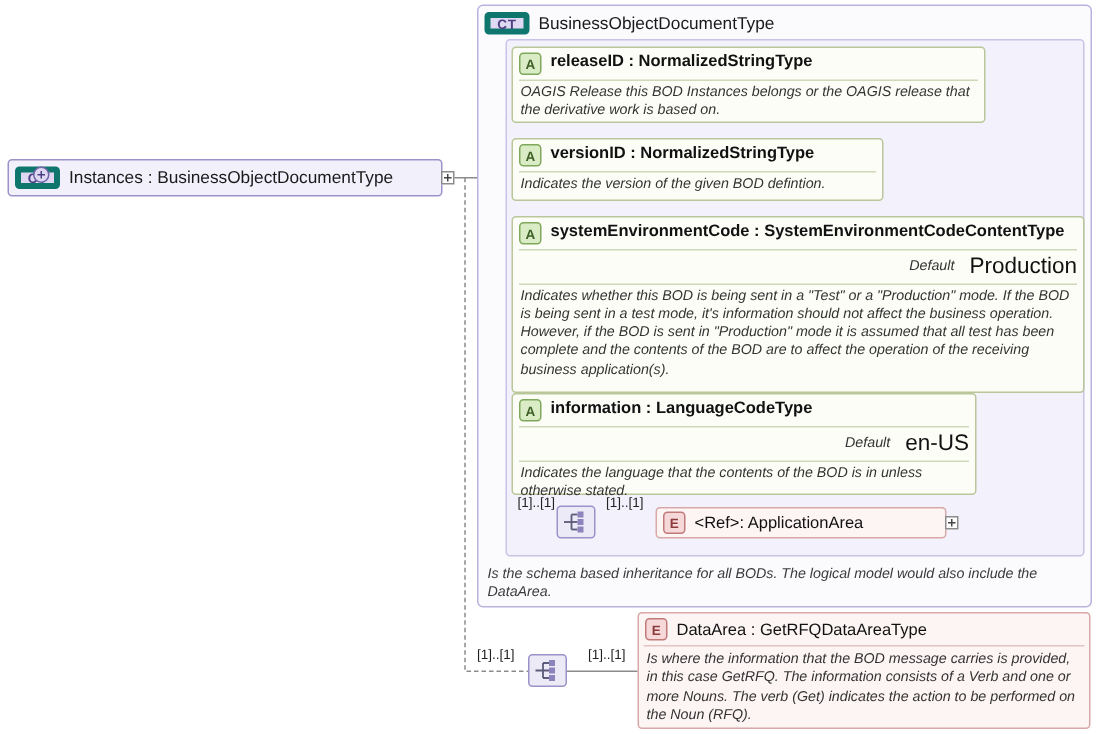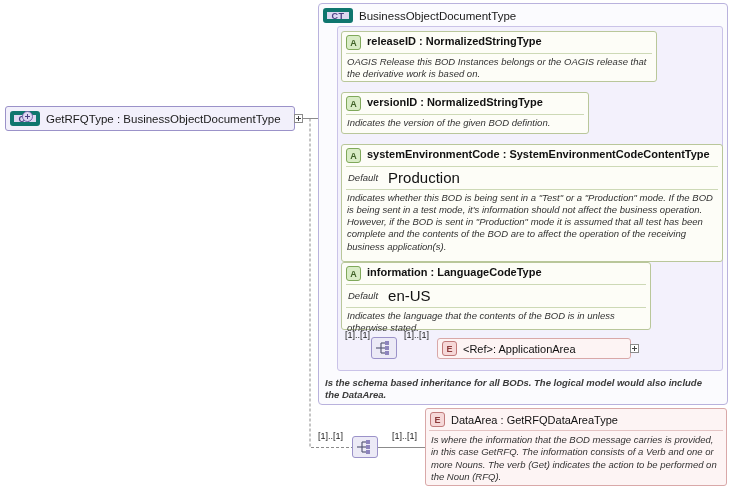--- a/index.html
+++ b/index.html
@@ -94,21 +94,20 @@
   }
   .bod-note {
     position: absolute;
     left: 6px;
     top: 373px;
     width: 380px;
     font-size: 9.5px;
     font-style: italic;
     color: #3a3a3a;
     line-height: 1.25;
-    font-weight: bold;
   }
 
   
   .attr {
     position: absolute;
     background: #fdfdf7;
     border: 1px solid #b9c79a;
     border-radius: 3px;
     box-sizing: border-box;
   }
@@ -142,20 +141,21 @@
   .attr-sep {
     height: 1px;
     background: #cdd9b6;
     margin: 1px 4px 0 4px;
   }
   .default-row {
     display: flex;
     align-items: center;
     padding: 2px 4px 2px 6px;
     font-size: 9.5px;
+    justify-content: flex-end;
   }
   .default-label {
     font-style: italic;
     color: #333333;
     margin-right: 10px;
   }
   .default-value {
     font-size: 15px;
     color: #111111;
   }
@@ -304,21 +304,21 @@
     <path d="M336,48 L340,48" stroke="#8b8b8b" stroke-width="1" fill="none"></path>
     <path d="M336,112 L340,112" stroke="#8b8b8b" stroke-width="1" fill="none"></path>
     <path d="M336,162 L340,162" stroke="#8b8b8b" stroke-width="1" fill="none"></path>
     <path d="M336,278 L340,278" stroke="#8b8b8b" stroke-width="1" fill="none"></path>
 
     <path d="M378,447.5 L425,447.5" stroke="#8b8b8b" stroke-width="1" fill="none"></path>
   </svg>
 
   <div class="abs ct-root">
     <span class="ct-badge">CT</span>
-    <span class="ct-root-label">GetRFQType : BusinessObjectDocumentType</span>
+    <span class="ct-root-label">Instances : BusinessObjectDocumentType</span>
   </div>
   <span class="circ-plus" style="left:22px; top:111px;"></span>
   <span class="plus-box" style="left:294px; top:114px;"></span>
 
   <div class="abs bod-container">
 
     <div class="bod-header">
       <span class="ct-badge">CT</span>
       <span class="bod-title">BusinessObjectDocumentType</span>
     </div>

